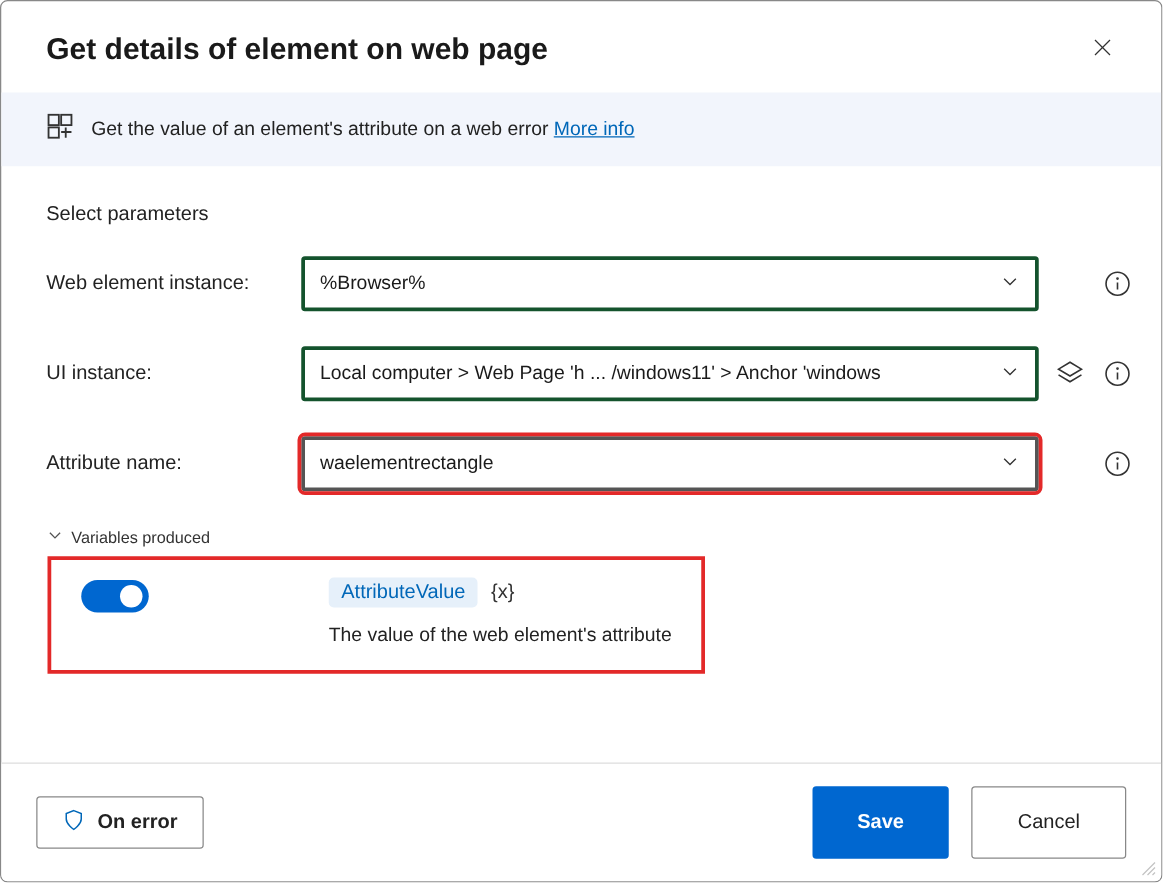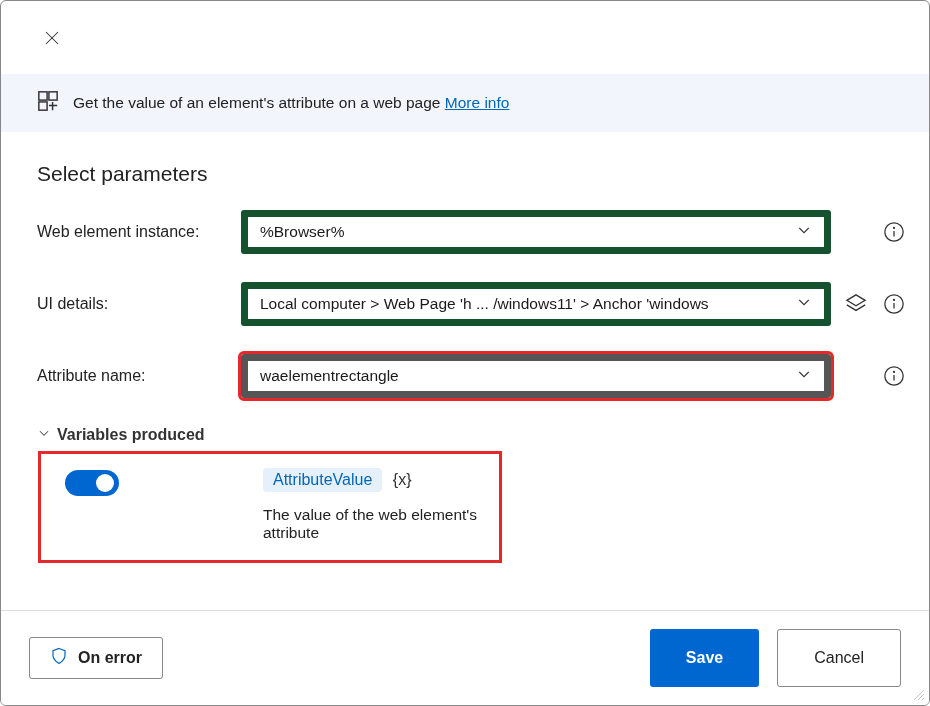--- a/index.html
+++ b/index.html
@@ -18,44 +18,44 @@
   .close-btn svg { width: 18px; height: 18px; stroke: #333; stroke-width: 1.4; }
 
   .info-bar {
     background: #f2f5fc; padding: 16px 36px; display: flex; align-items: center; gap: 14px;
     font-size: 15.5px; color: #222;
   }
   .info-bar .layout-icon svg { width: 22px; height: 22px; }
   .info-bar a { color: #0067b8; text-decoration: underline; cursor: pointer; }
 
   .body { flex: 1; padding: 24px 36px 0 36px; overflow: auto; }
-  .section-title { font-size: 21px; font-weight: 400; margin: 6px 0 24px 0; color: #222; }
+  .section-title { font-size: 16px; font-weight: 400; margin: 6px 0 24px 0; color: #222; }
 
   .field-row { display: flex; align-items: center; gap: 14px; margin-bottom: 28px; }
   .field-label { width: 190px; font-size: 16px; color: #222; flex-shrink:0;}
   .field-control { flex: 0 0 590px; }
   .dropdown {
-    width: 590px; height: 44px; border: 7px solid #14532d; border-radius: 3px;
+    width: 590px; height: 44px; border: 3px solid #14532d; border-radius: 3px;
     display: flex; align-items: center; justify-content: space-between;
     padding: 0 12px; font-size: 15.5px; background: #fff; cursor: pointer;
   }
   .dropdown.red-outline { outline: 3px solid #e32929; outline-offset: 0; border-color:#555;}
   .dropdown-text { white-space: nowrap; overflow: hidden; text-overflow: clip; flex:1; }
   .chevron-down svg { width: 16px; height: 16px; stroke: #333; stroke-width: 1.6; flex-shrink:0;}
   .side-icons { display: flex; gap: 16px; align-items: center; }
   .icon-btn { background: none; border: none; cursor: pointer; padding:0; display:flex; align-items:center;}
   .info-circle svg { width: 22px; height: 22px; stroke: #333; fill: none; stroke-width: 1.4; }
   .layers-icon svg { width: 22px; height: 22px; stroke: #333; fill: none; stroke-width: 1.4; }
 
-  .var-produced-header { display: flex; align-items: center; gap: 6px; font-size: 16px; margin: 12px 0 10px 0; cursor:pointer;font-weight:bold;}
+  .var-produced-header { display: flex; align-items: center; gap: 6px; font-size: 13px; margin: 12px 0 10px 0; cursor:pointer;}
   .var-produced-header .chev svg { width: 14px; height: 14px; stroke: #555; stroke-width: 1.8;}
   .var-produced-header .lbl { color:#333;}
 
   .red-box {
-    outline: 3px solid #e32929; padding: 14px 14px 18px 14px; width: 458px; margin-left: 4px;
+    outline: 3px solid #e32929; padding: 14px 14px 18px 14px; width: 520px; margin-left: 4px;
   }
   .toggle-row { display: flex; align-items: flex-start; gap: 24px; }
   .toggle {
     width: 54px; height: 26px; background: #0067d0; border-radius: 14px; position: relative;
     cursor:pointer; flex-shrink:0; margin-left:10px; margin-top:2px;
   }
   .toggle .knob { width: 18px; height: 18px; background: #fff; border-radius: 50%; position: absolute; top: 4px; right: 5px; }
   .var-body { margin-left: 120px;}
   .var-chip {
     display: inline-block; background: #e6f0fa; color: #0067b8; border-radius: 4px;
@@ -82,20 +82,21 @@
   .btn-secondary { background: #fff; color: #222; border: 1px solid #888; }
   .resize-grip{position:absolute;right:4px;bottom:4px;width:14px;height:14px;opacity:.5;}
   .resize-grip svg{width:14px;height:14px;stroke:#888;}
 </style>
 </head>
 <body>
 
 <div class="dialog">
 
   <div class="header">
+    <div class="title">Get details of element on web page</div>
     <button class="close-btn">
       <span>
         <svg viewBox="0 0 24 24">
             <line x1="4" y1="4" x2="20" y2="20"></line>
             <line x1="20" y1="4" x2="4" y2="20"></line>
           </svg>
       </span>
     </button>
   </div>
 
@@ -103,21 +104,21 @@
     <span class="layout-icon">
       <svg viewBox="0 0 24 24" fill="none" stroke="#333" stroke-width="1.6">
         <rect x="2" y="2" width="9" height="9"></rect>
           <rect x="13" y="2" width="9" height="9"></rect>
         <rect x="2" y="13" width="9" height="9"></rect>
           <line x1="13" y1="17" x2="22" y2="17"></line>
           <line x1="17" y1="13" x2="17" y2="22"></line>
       </svg>
     </span>
     <span>
-      <span>Get the value of an element's attribute on a web page </span><a>More info</a>
+      <span>Get the value of an element's attribute on a web error </span><a>More info</a>
     </span>
   </div>
 
   <div class="body">
     <div class="section-title">Select parameters</div>
 
     <div class="field-row">
       <div class="field-label">Web element instance:</div>
       <div class="field-control">
         <div class="dropdown">
@@ -133,21 +134,21 @@
           <svg viewBox="0 0 24 24">
               <circle cx="12" cy="12" r="10"></circle>
               <line x1="12" y1="11" x2="12" y2="17"></line>
               <circle cx="12" cy="7.5" r="0.5" fill="#333"></circle>
             </svg>
         </button>
       </div>
     </div>
 
     <div class="field-row">
-      <div class="field-label">UI details:</div>
+      <div class="field-label">UI instance:</div>
       <div class="field-control">
         <div class="dropdown">
           <span class="dropdown-text">Local computer &gt; Web Page 'h ... /windows11' &gt; Anchor 'windows</span>
           <span class="chevron-down"><svg viewBox="0 0 24 24" fill="none">
                 <polyline points="5 9 12 16 19 9"></polyline>
               </svg></span>
         </div>
       </div>
       <div class="side-icons">
         <button class="icon-btn layers-icon">

